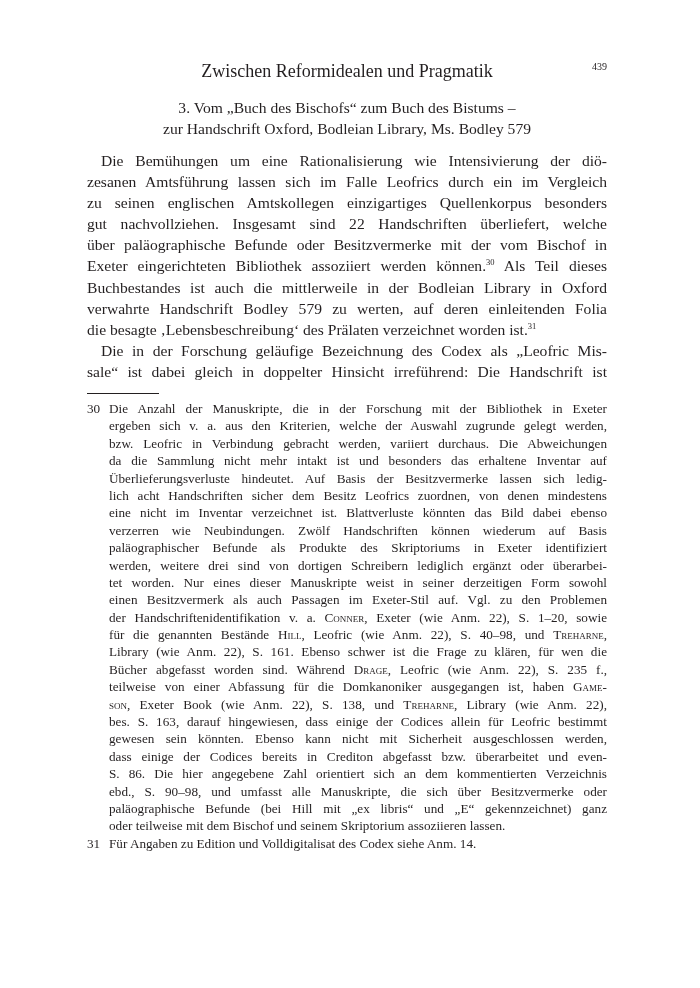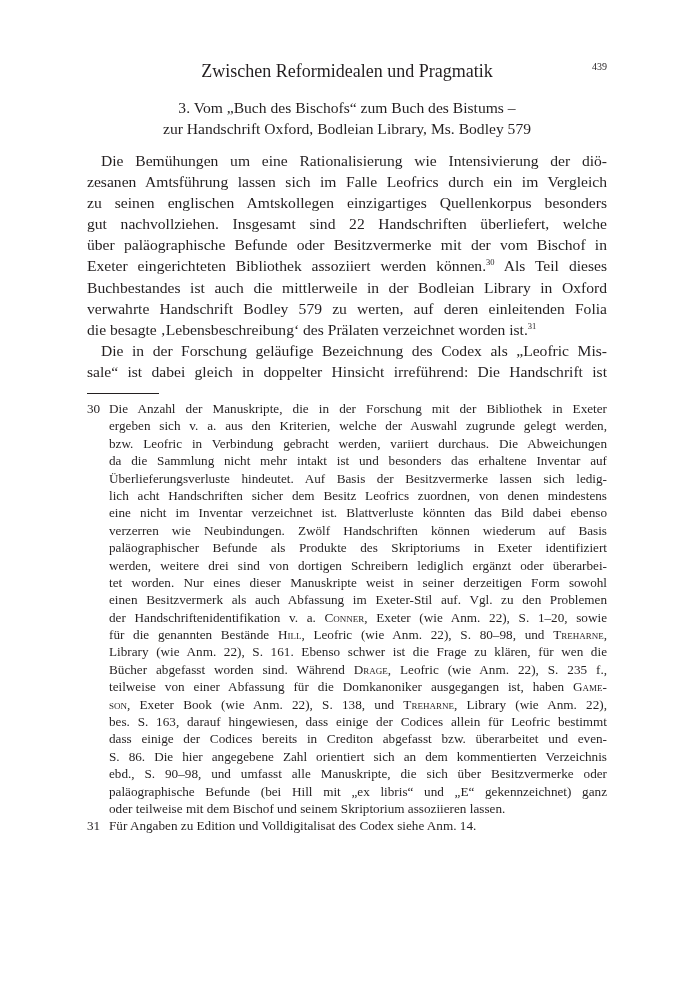--- a/index.html
+++ b/index.html
@@ -60,28 +60,29 @@
     <span class="fline">ergeben sich v. a. aus den Kriterien, welche der Auswahl zugrunde gelegt werden,</span>
     <span class="fline">bzw. Leofric in Verbindung gebracht werden, variiert durchaus. Die Abweichungen</span>
     <span class="fline">da die Sammlung nicht mehr intakt ist und besonders das erhaltene Inventar auf</span>
     <span class="fline">Überlieferungsverluste hindeutet. Auf Basis der Besitzvermerke lassen sich ledig-</span>
     <span class="fline">lich acht Handschriften sicher dem Besitz Leofrics zuordnen, von denen mindestens</span>
     <span class="fline">eine nicht im Inventar verzeichnet ist. Blattverluste könnten das Bild dabei ebenso</span>
     <span class="fline">verzerren wie Neubindungen. Zwölf Handschriften können wiederum auf Basis</span>
     <span class="fline">paläographischer Befunde als Produkte des Skriptoriums in Exeter identifiziert</span>
     <span class="fline">werden, weitere drei sind von dortigen Schreibern lediglich ergänzt oder überarbei-</span>
     <span class="fline">tet worden. Nur eines dieser Manuskripte weist in seiner derzeitigen Form sowohl</span>
-    <span class="fline">einen Besitzvermerk als auch Abfassung im Exeter-Stil auf. Vgl. zu den Problemen</span>
+    <span class="fline">einen Besitzvermerk als auch Passagen im Exeter-Stil auf. Vgl. zu den Problemen</span>
     <span class="fline"><span>der Handschriftenidentifikation v. a. </span><span class="sc">Conner</span><span>, Exeter (wie Anm. 22), S. 1–20, sowie</span></span>
-    <span class="fline"><span>für die genannten Bestände </span><span class="sc">Hill</span><span>, Leofric (wie Anm. 22), S. 80–98, und </span><span class="sc">Treharne</span><span>,</span></span>
+    <span class="fline"><span>für die genannten Bestände </span><span class="sc">Hill</span><span>, Leofric (wie Anm. 22), S. 40–98, und </span><span class="sc">Treharne</span><span>,</span></span>
     <span class="fline">Library (wie Anm. 22), S. 161. Ebenso schwer ist die Frage zu klären, für wen die</span>
     <span class="fline"><span>Bücher abgefasst worden sind. Während </span><span class="sc">Drage</span><span>, Leofric (wie Anm. 22), S. 235 f.,</span></span>
     <span class="fline"><span>teilweise von einer Abfassung für die Domkanoniker ausgegangen ist, haben </span><span class="sc">Game-</span></span>
     <span class="fline"><span class="sc">son</span><span>, Exeter Book (wie Anm. 22), S. 138, und </span><span class="sc">Treharne</span><span>, Library (wie Anm. 22),</span></span>
     <span class="fline">bes. S. 163, darauf hingewiesen, dass einige der Codices allein für Leofric bestimmt</span>
+    <span class="fline">gewesen sein könnten. Ebenso kann nicht mit Sicherheit ausgeschlossen werden,</span>
     <span class="fline">dass einige der Codices bereits in Crediton abgefasst bzw. überarbeitet und even-</span>
     <span class="fline">S. 86. Die hier angegebene Zahl orientiert sich an dem kommentierten Verzeichnis</span>
     <span class="fline">ebd., S. 90–98, und umfasst alle Manuskripte, die sich über Besitzvermerke oder</span>
     <span class="fline">paläographische Befunde (bei Hill mit „ex libris“ und „E“ gekennzeichnet) ganz</span>
     <span class="fline last">oder teilweise mit dem Bischof und seinem Skriptorium assoziieren lassen.</span>
   </div>
   <div class="fn">
     <span class="fn-num">31</span>
     <span class="fline last">Für Angaben zu Edition und Volldigitalisat des Codex siehe Anm. 14.</span>
   </div>

